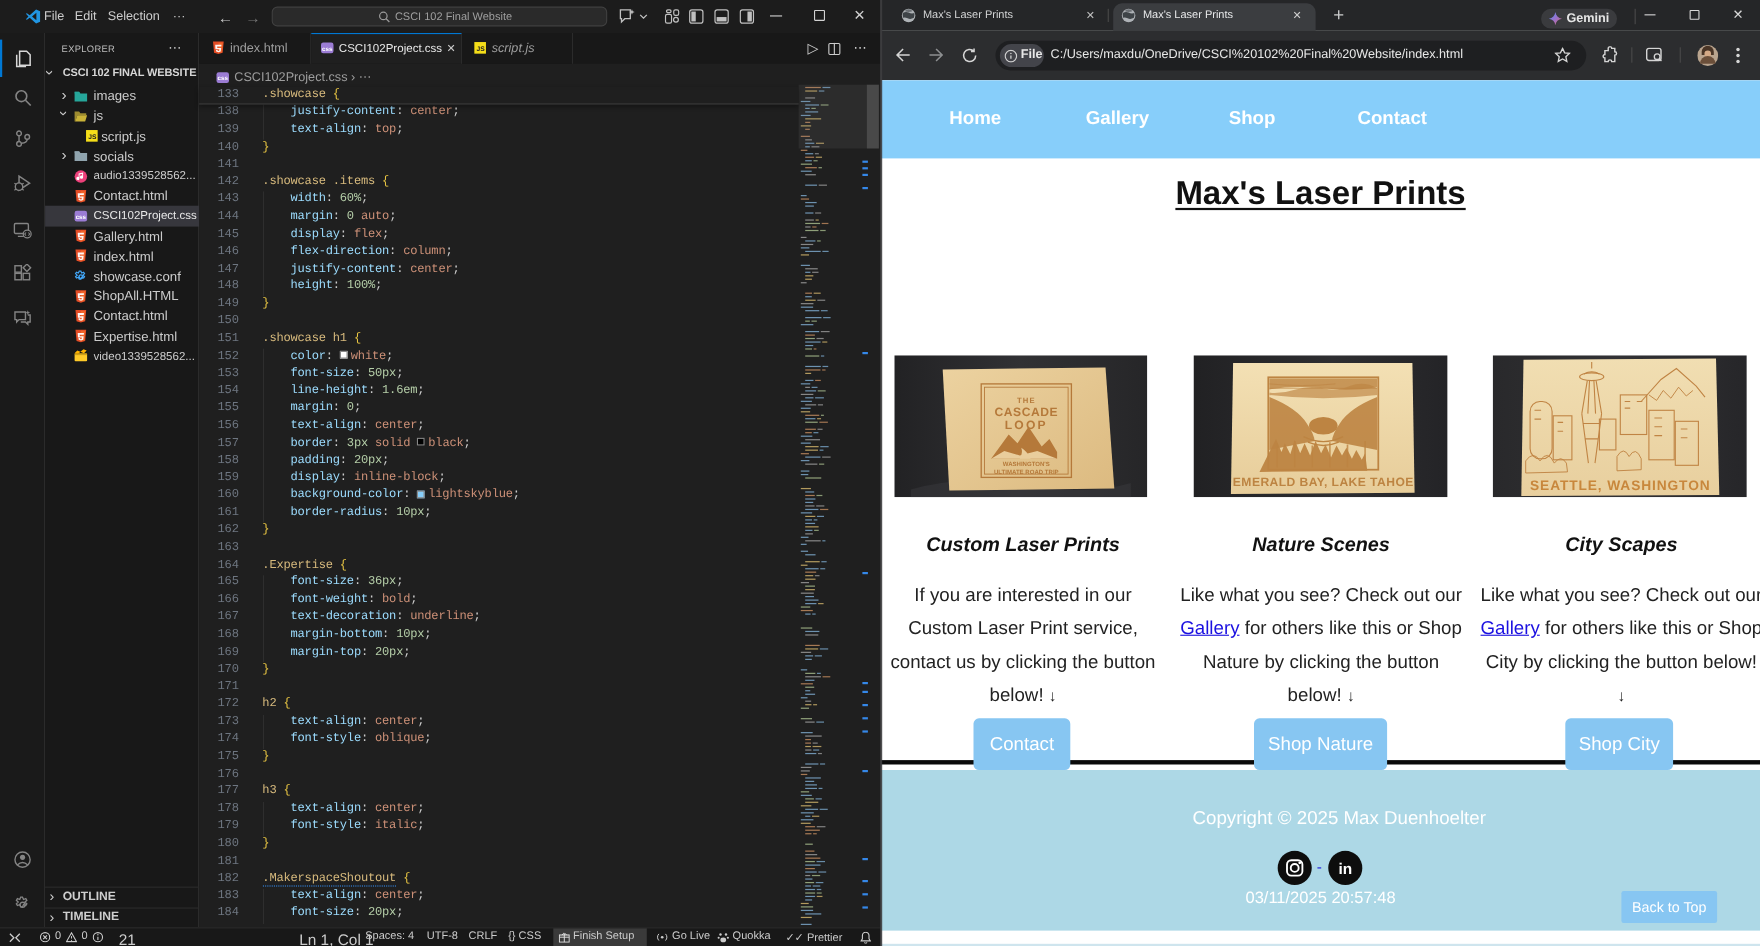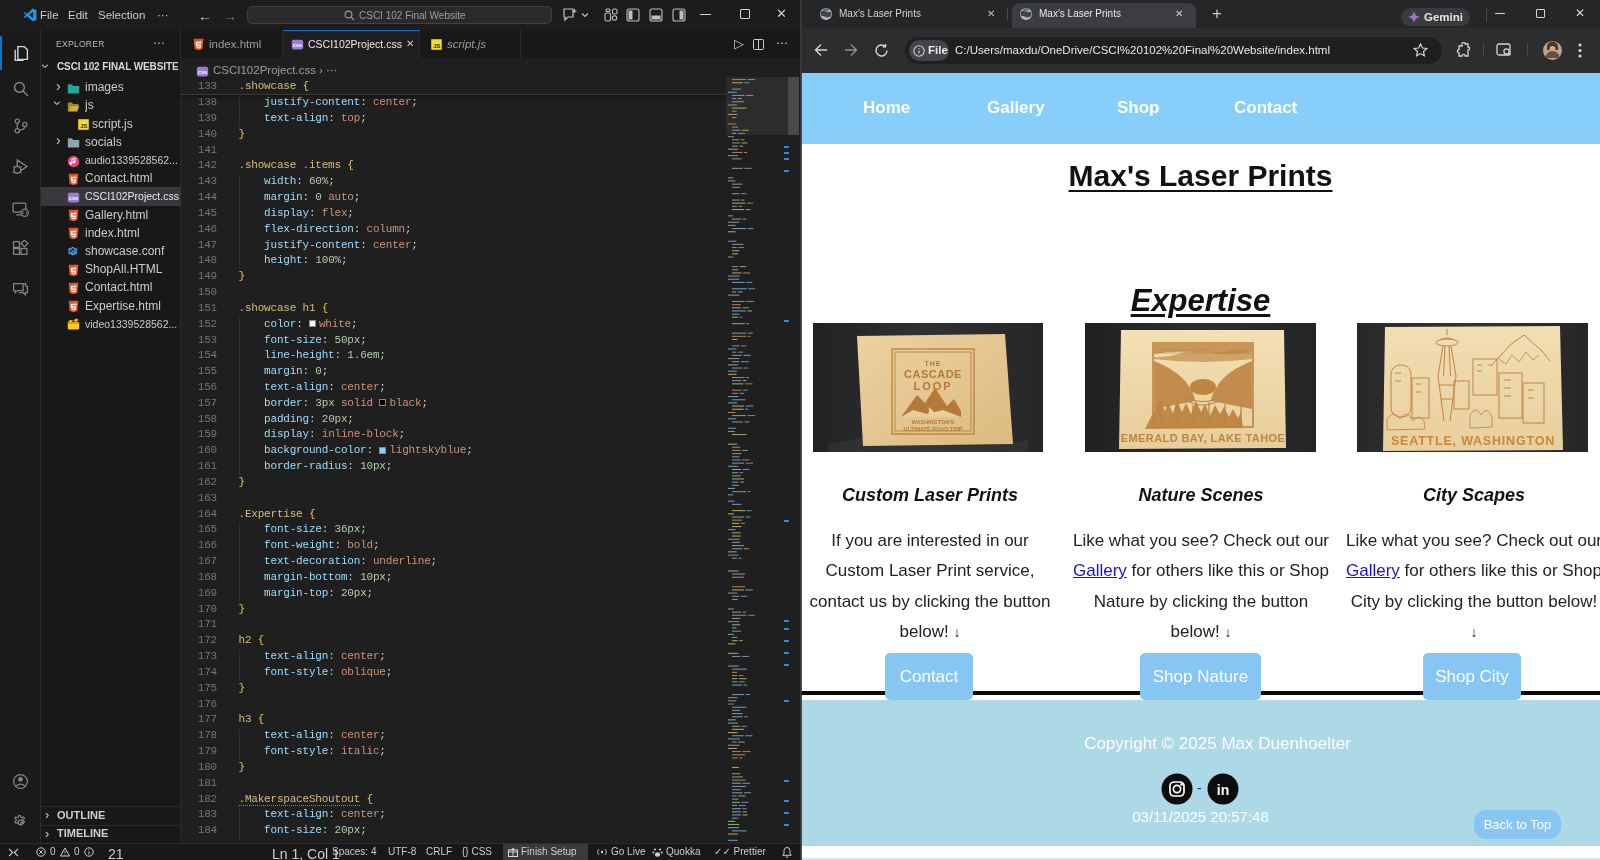--- a/index.html
+++ b/index.html
@@ -671,21 +671,20 @@
         <circle cx="2" cy="7.5" r="1.6" fill="#d5d5d5"></circle>
         <circle cx="2" cy="13" r="1.6" fill="#d5d5d5"></circle>
       </svg>
 <div class="a" style="left:0;top:73px;width:799px;height:787px;background:#fff"></div>
 <div class="a" style="left:0;top:73px;width:799px;height:71px;background:#87cefa"></div>
 <div class="a" style="left:62px;top:98px;color:#fff;font-size:17px;font-weight:700">Home</div>
 <div class="a" style="left:186px;top:98px;color:#fff;font-size:17px;font-weight:700">Gallery</div>
 <div class="a" style="left:316px;top:98px;color:#fff;font-size:17px;font-weight:700">Shop</div>
 <div class="a" style="left:433px;top:98px;color:#fff;font-size:17px;font-weight:700">Contact</div>
 <div class="a" style="left:0;top:159px;width:799px;text-align:center;color:#111;font-size:30px;font-weight:700"><span style="text-decoration:underline;text-decoration-thickness:2px;text-underline-offset:4px">Max's Laser Prints</span></div>
-<div class="a" style="left:0;top:283px;width:799px;text-align:center;color:#111;font-size:31px;font-weight:700;font-style:italic"><span style="text-decoration:underline;text-decoration-thickness:2.5px;text-underline-offset:3px">Expertise</span></div>
 <svg class="a" style="left:12px;top:323px" width="230" height="129" viewBox="0 0 230 129">
 <defs>
           <linearGradient id="wd1" x1="0" y1="0" x2="1" y2="1">
             <stop offset="0" stop-color="#ecd2a0"></stop>
             <stop offset="1" stop-color="#dcba80"></stop>
           </linearGradient>
 <linearGradient id="bg1" x1="0" y1="0" x2="1" y2="0">
             <stop offset="0" stop-color="#222224"></stop>
             <stop offset="0.5" stop-color="#313134"></stop>
             <stop offset="1" stop-color="#262628"></stop>
@@ -789,16 +788,16 @@
 <rect x="9" y="9" width="14" height="14" rx="4" fill="none" stroke="#fff" stroke-width="1.7"></rect>
 <circle cx="16" cy="16" r="3.6" fill="none" stroke="#fff" stroke-width="1.7"></circle>
 <circle cx="20.6" cy="11.4" r="1.3" fill="#fff"></circle>
       </svg>
 <div class="a" style="left:396px;top:780px;color:#2222dd;font-size:14px">-</div>
 <svg class="a" style="left:406px;top:773px" width="32" height="32" viewBox="0 0 32 32">
 <circle cx="16" cy="16" r="15.5" fill="#0d0d0d"></circle>
 <text x="16" y="21.5" font-size="14" font-weight="bold" fill="#fff" text-anchor="middle" font-family="Liberation Sans">in</text>
       </svg>
 <div class="a" style="left:0;top:808px;width:799px;text-align:center;color:#fff;font-size:15px">03/11/2025 20:57:48</div>
-<div class="btn" style="left:673px;top:810px;width:87px;height:29px;line-height:29px;font-size:13px;border-radius:12px">Back to Top</div>
+<div class="btn" style="left:673px;top:810px;width:87px;height:29px;line-height:29px;font-size:13px;border-radius:2px">Back to Top</div>
 <div class="a" style="left:0;top:858px;width:799px;height:2px;background:#cfe5ee"></div>
 </div>
 <div class="a" style="left:799.5px;top:0;width:2px;height:860px;background:#3c3c3e;opacity:0.9"></div>
 </div>
 </body></html>

